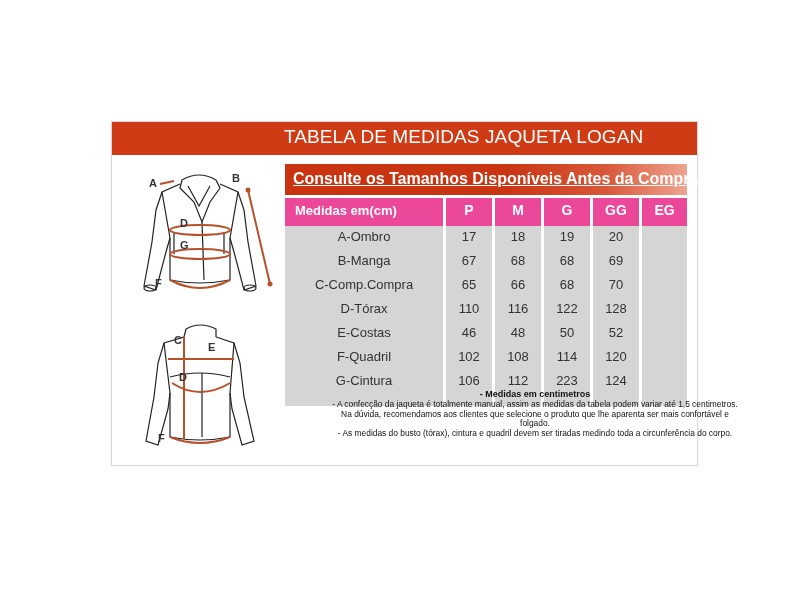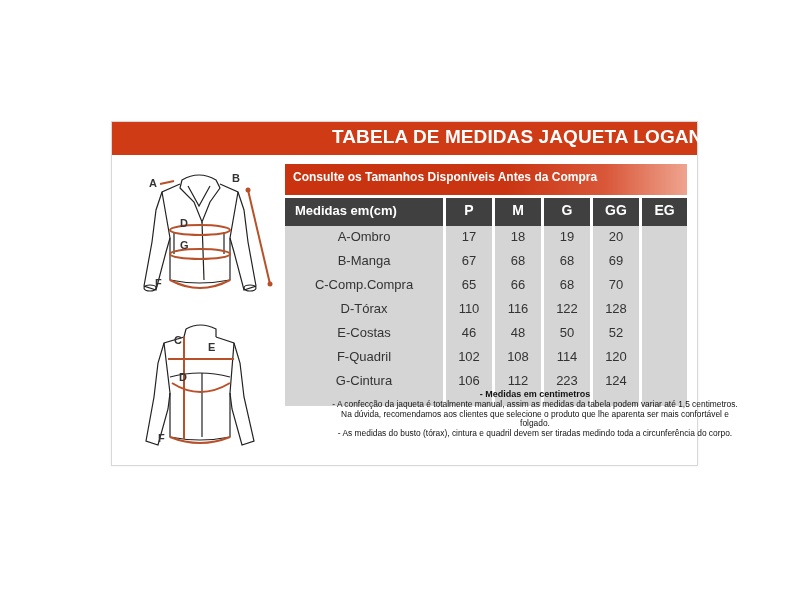--- a/index.html
+++ b/index.html
@@ -1,25 +1,25 @@
 <!DOCTYPE html>
 <html><head>
 <meta charset="utf-8">
 <style>
   html, body { margin:0; padding:0; background:#ffffff; }
   body { width:810px; height:590px; position:relative; overflow:hidden; font-family:"Liberation Sans", sans-serif; }
   .card { position:absolute; left:111px; top:121px; width:587px; height:345px; background:#fff; border:1px solid #d8d8d8; box-sizing:border-box; box-shadow:0 0 2px rgba(0,0,0,0.08); }
   .title-bar { position:absolute; left:0; top:0; width:100%; height:33px; background:#cf3b14; }
-  .title-text { position:absolute; left:172px; top:4px; font-size:19px; font-weight:bold; color:#fff; letter-spacing:0.1px; white-space:nowrap;margin-left:48px; }
+  .title-text { position:absolute; left:172px; top:4px; font-size:19px; font-weight:normal; color:#fff; letter-spacing:0.1px; white-space:nowrap; }
   .subtitle { position:absolute; left:173px; top:42px; width:402px; height:31px; background:linear-gradient(90deg,#c9330f 0%,#c93512 55%,#d9583a 80%,#efa48f 100%); }
-  .subtitle-text { position:absolute; left:8px; top:6px; font-size:12px; font-weight:bold; color:#fff; white-space:nowrap; }
+  .subtitle-text { position:absolute; left:8px; top:6px; font-size:16px; font-weight:bold; color:#fff; white-space:nowrap;text-decoration:underline; }
   .tbl { position:absolute; left:173px; top:76px; }
   .row { position:absolute; left:0; height:22px; }
   .cell { position:absolute; top:0; height:36px; line-height:22px; text-align:center; font-size:13px; color:#333; background:#d5d5d5; }
-  .hdr .cell { height:37px; line-height:25px; background:#404040; color:#fff; font-weight:bold; font-size:14px; }
+  .hdr .cell { height:37px; line-height:25px; background:#ec4899; color:#fff; font-weight:bold; font-size:14px; }
   .hdr .cell.lbl { text-align:left; padding-left:10px; box-sizing:border-box; font-size:13px; }
   .c0 { left:0; width:158px; }
   .c1 { left:161px; width:46px; }
   .c2 { left:210px; width:46px; }
   .c3 { left:259px; width:46px; }
   .c4 { left:308px; width:46px; }
   .c5 { left:357px; width:45px; }
   .notes { position:absolute; left:166px; top:268px; width:418px; text-align:center; font-size:8.4px; line-height:9.8px; color:#111;margin-left:48px; }
   .notes .head { font-weight:bold; font-size:9px; }
   .diagram { position:absolute; }

